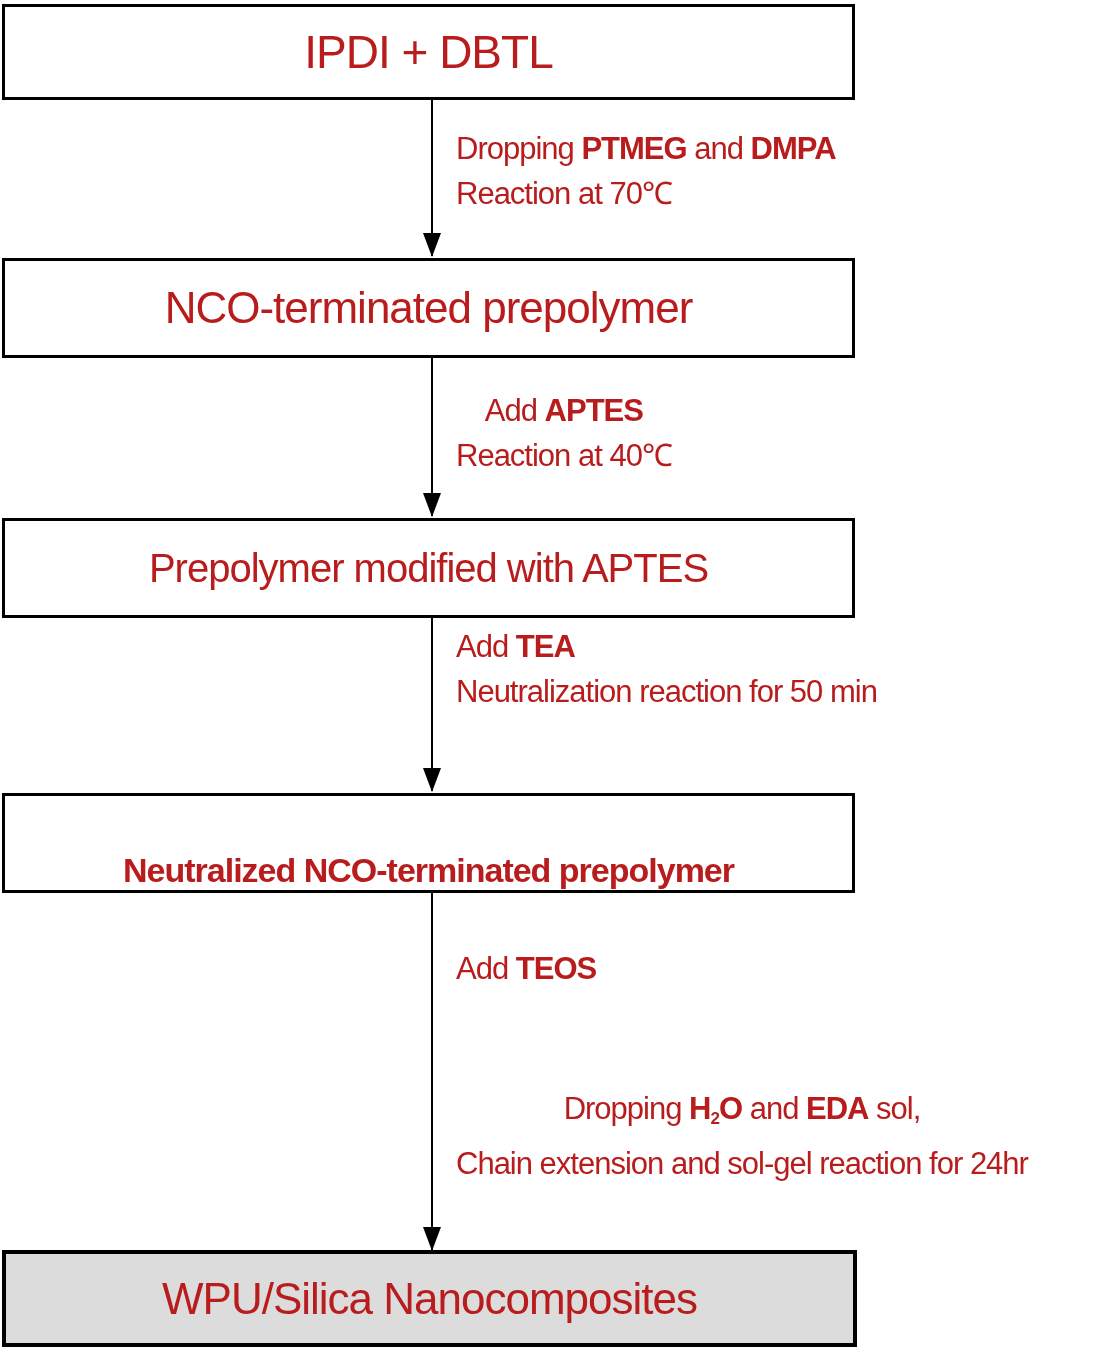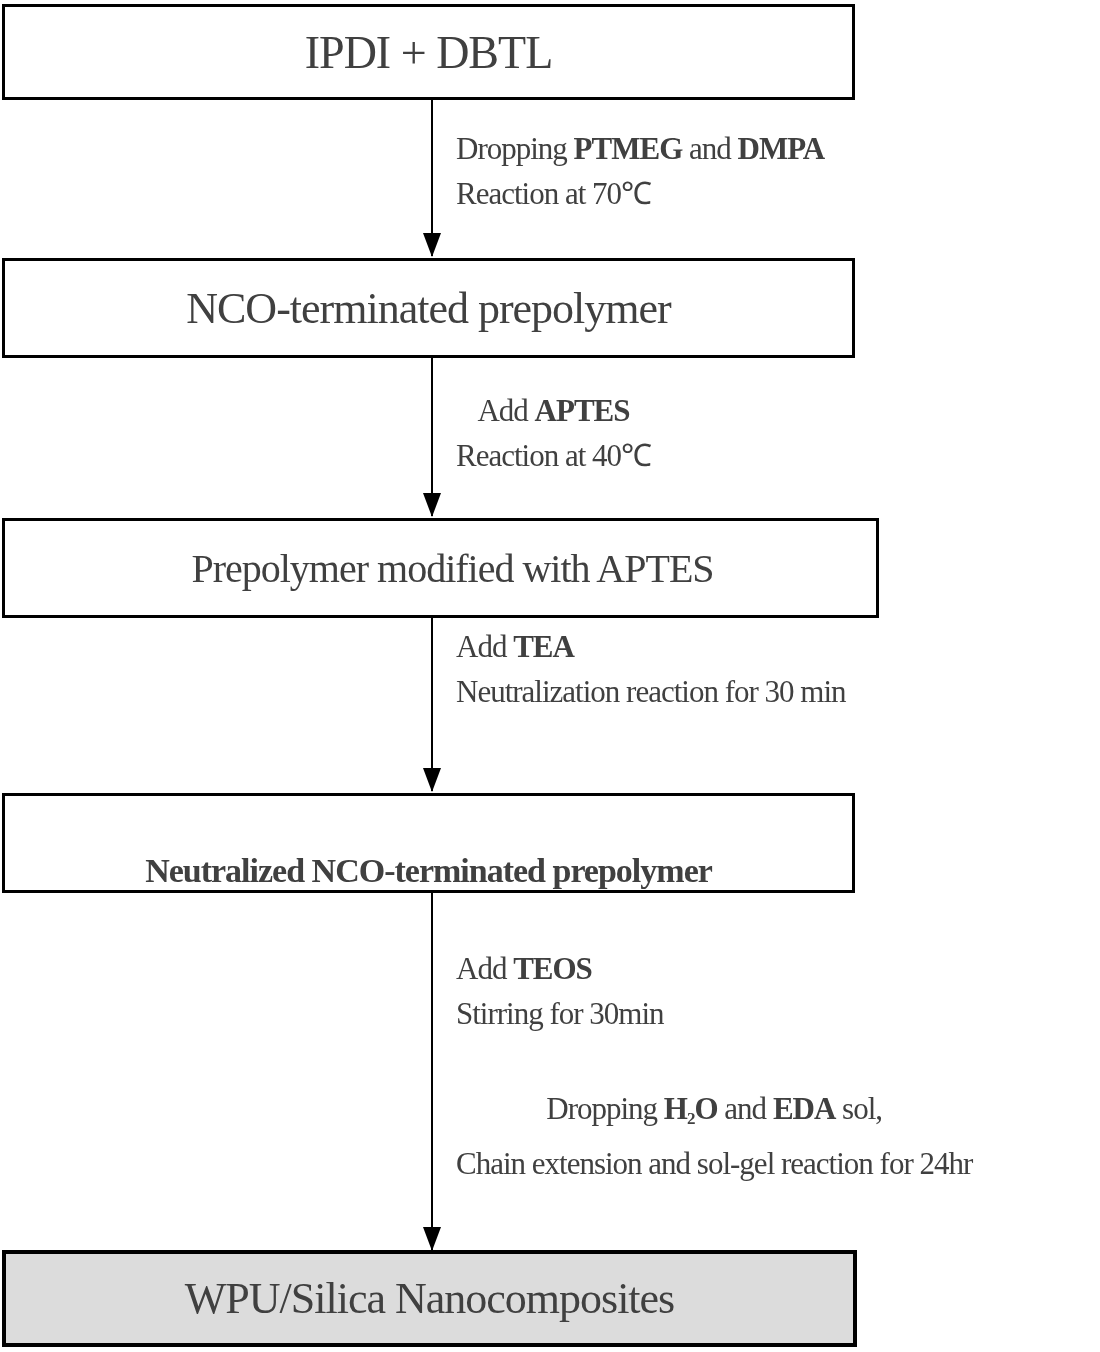--- a/index.html
+++ b/index.html
@@ -1,40 +1,40 @@
 <!DOCTYPE html>
 <html><head>
 <meta charset="utf-8">
 <style>
   html, body { margin: 0; padding: 0; background: #ffffff; }
   .canvas {
     position: relative;
     width: 1100px;
     height: 1352px;
     background: #ffffff;
-    color: #404040;
-    font-family: Liberation Serif, serif;
+    color: #b91c1c;
+    font-family: Liberation Sans, sans-serif;
     overflow: hidden;
   }
   .box {
     position: absolute;
     left: 2px;
     width: 847px;
     border: 3px solid #000000;
     background: #ffffff;
     display: flex;
     align-items: center;
     justify-content: center;
     text-align: center;
     letter-spacing: -1px;
     white-space: nowrap;
   }
   .b1 { top: 4px;    height: 90px; font-size: 46px; }
   .b2 { top: 258px;  height: 94px; font-size: 44px; align-items: center; }
-  .b3 { top: 518px;  height: 94px; font-size: 40px; padding-left: 24px; }
+  .b3 { top: 518px;  height: 94px; font-size: 40px; }
   .b4 { top: 793px;  height: 94px; font-size: 34px; font-weight: bold; align-items: flex-end; }
   .b5 { top: 1250px; height: 89px; font-size: 44px; background: #dcdcdc; border-width: 4px; }
 
   .arrow {
     position: absolute;
     left: 431px;
     width: 2px;
     background: #000000;
   }
   .arrow::after {
@@ -94,31 +94,30 @@
     <div><span>Reaction at 40℃</span></div>
   </div>
 
   <div class="box b3">
     <span>Prepolymer modified with APTES</span>
   </div>
 
   <div class="arrow a3"></div>
   <div class="step s3">
     <div><span>Add </span><span class="bold">TEA</span></div>
-    <div><span>Neutralization reaction for 30 min</span></div>
+    <div><span>Neutralization reaction for 50 min</span></div>
   </div>
 
   <div class="box b4">
     <span>Neutralized NCO-terminated prepolymer</span>
   </div>
 
   <div class="arrow a4"></div>
   <div class="step s4">
     <div><span>Add </span><span class="bold">TEOS</span></div>
-    <div><span>Stirring for 30min</span></div>
   </div>
   <div class="step s5">
     <div><span>Dropping </span><span class="bold">H</span><sub class="sub2">2</sub><span class="bold">O</span><span> and </span><span class="bold">EDA</span><span> sol,</span></div>
     <div class="small-line"><span>Chain extension and sol-gel reaction for 24hr</span></div>
   </div>
 
   <div class="box b5">
     <span>WPU/Silica Nanocomposites</span>
   </div>
 

